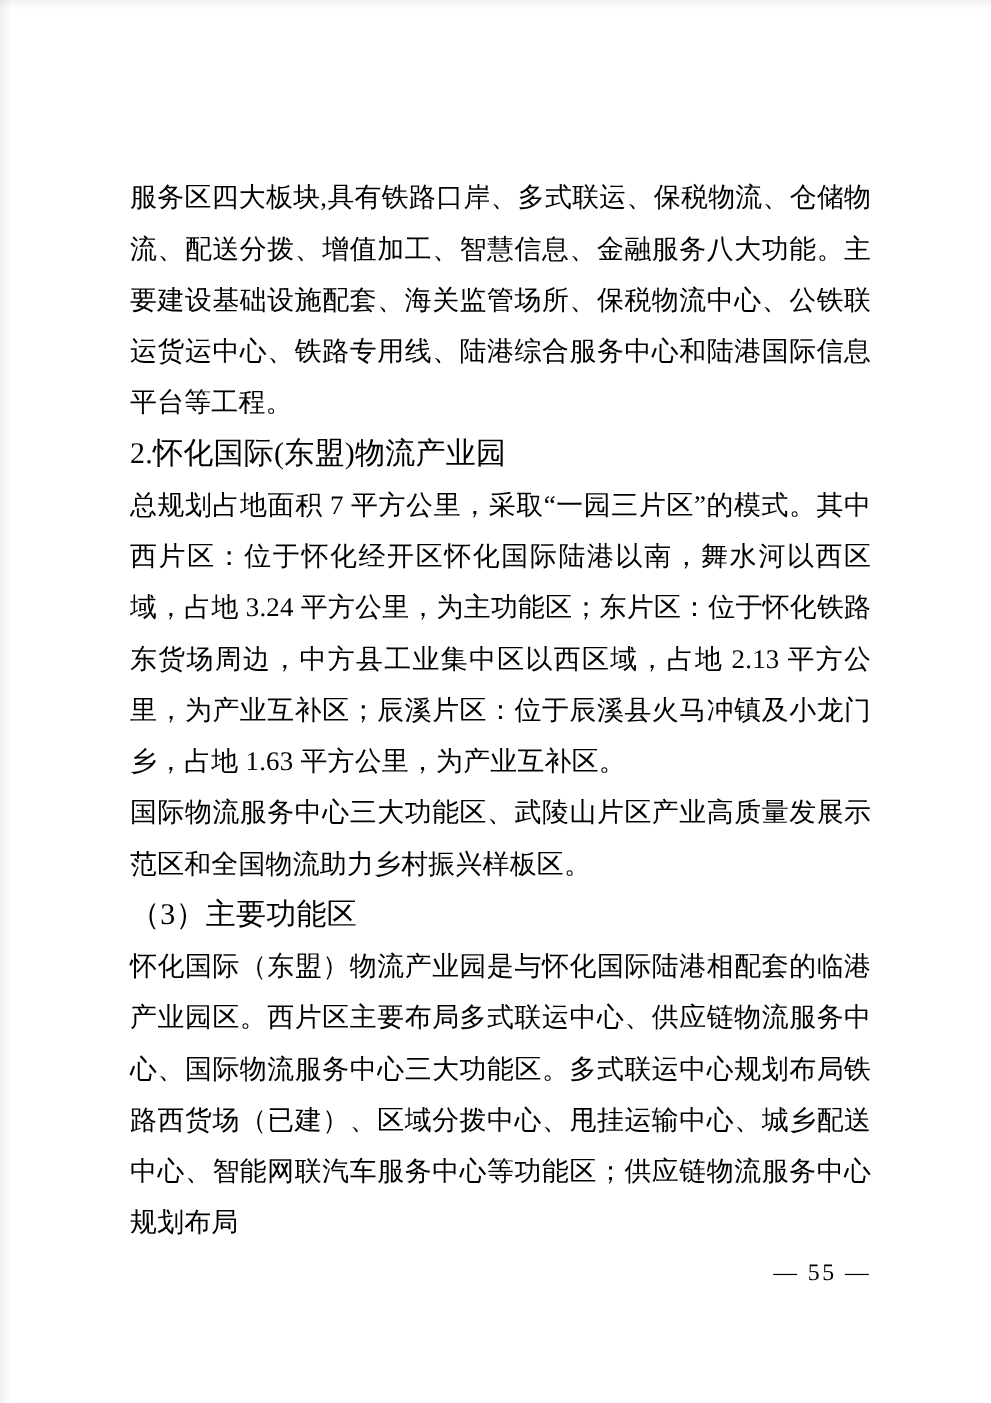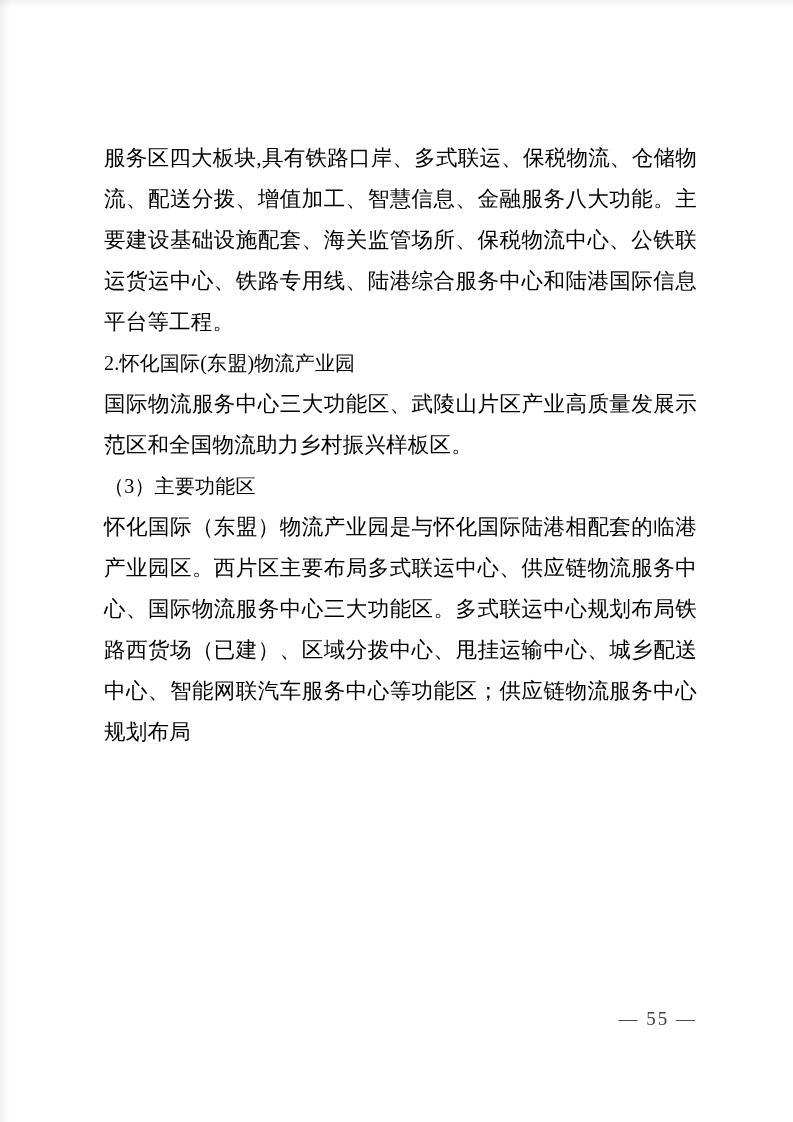--- a/index.html
+++ b/index.html
@@ -34,32 +34,32 @@
   }
   .body-text p {
     margin: 0;
     text-indent: 0;
   }
   .indent2 {
     text-indent: 2em;
   }
   .heading-sub {
     margin: 0;
-    font-size: 20px;
+    font-size: 24px;
     line-height: 41px;
     text-indent: 2em;
   }
   .page-number {
     position: absolute;
     right: 96px;
     bottom: 92px;
     font-size: 19px;
     font-family: "Liberation Serif", "DejaVu Serif", serif;
     letter-spacing: 2px;
-    color: #404040;
+    color: #000000;
     margin-top: 32px;
   }
   
   .scan-edge-left {
     position: absolute;
     left: 0; top: 0;
     width: 10px; height: 1122px;
     background: linear-gradient(to right, rgba(0,0,0,0.06), rgba(0,0,0,0));
     pointer-events: none;
   }
@@ -74,19 +74,20 @@
 </head>
 <body>
 
 <div class="page">
   <div class="scan-edge-left"></div>
   <div class="scan-edge-top"></div>
 
   <div class="body-text">
     <p>服务区四大板块,具有铁路口岸、多式联运、保税物流、仓储物流、配送分拨、增值加工、智慧信息、金融服务八大功能。主要建设基础设施配套、海关监管场所、保税物流中心、公铁联运货运中心、铁路专用线、陆港综合服务中心和陆港国际信息平台等工程。</p>
     <p class="heading-sub">2.怀化国际(东盟)物流产业园</p>
+    <p class="indent2">总规划占地面积 7 平方公里，采取“一园三片区”的模式。其中西片区：位于怀化经开区怀化国际陆港以南，舞水河以西区域，占地 3.24 平方公里，为主功能区；东片区：位于怀化铁路东货场周边，中方县工业集中区以西区域，占地 2.13 平方公里，为产业互补区；辰溪片区：位于辰溪县火马冲镇及小龙门乡，占地 1.63 平方公里，为产业互补区。</p>
     <p class="indent2">国际物流服务中心三大功能区、武陵山片区产业高质量发展示范区和全国物流助力乡村振兴样板区。</p>
     <p class="heading-sub">（3）主要功能区</p>
     <p class="indent2">怀化国际（东盟）物流产业园是与怀化国际陆港相配套的临港产业园区。西片区主要布局多式联运中心、供应链物流服务中心、国际物流服务中心三大功能区。多式联运中心规划布局铁路西货场（已建）、区域分拨中心、甩挂运输中心、城乡配送中心、智能网联汽车服务中心等功能区；供应链物流服务中心规划布局</p>
   </div>
 
   <div class="page-number">— 55 —</div>
 </div>
 
 </body></html>

